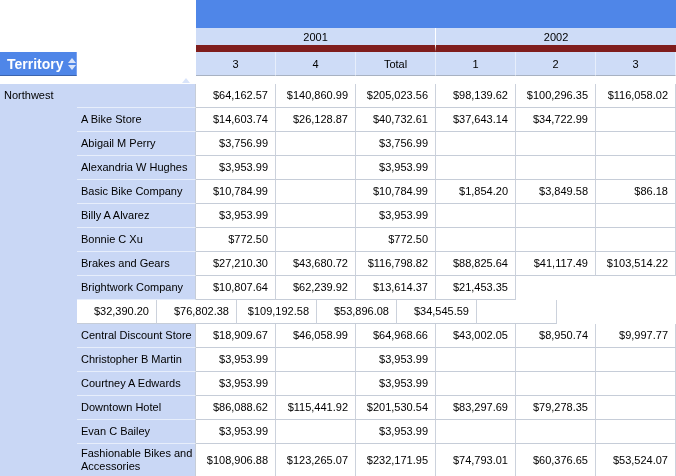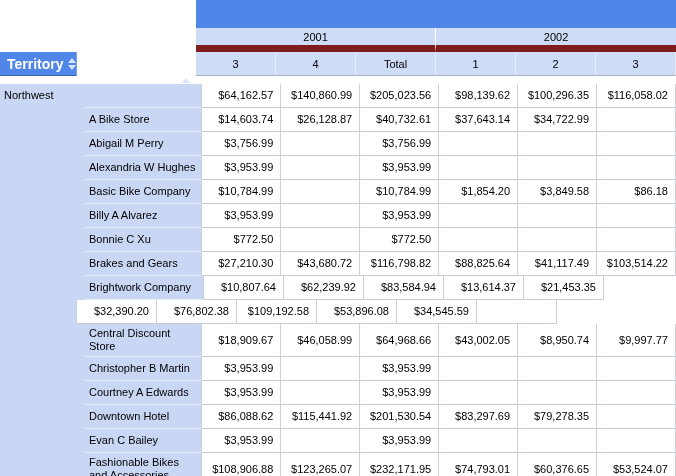--- a/index.html
+++ b/index.html
@@ -47,21 +47,21 @@
   .territory-col { position:absolute; left:0; top:84px; width:91px; height:400px;
                    background:var(--row-label-bg); border-right:1px solid var(--light-line);
                    padding:5px 3px 0 4px; }
 
   
   .rows { position:absolute; left:77px; top:84px; width:599px; height:400px; overflow:hidden; }
   .row { display:flex; align-items:stretch; min-height:24px; }
   .cell { display:flex; align-items:center; line-height:13px; }
   .cell.customer { width:119px; background:var(--row-label-bg); padding:3px 2px 3px 4px;
                    border-right:1px solid var(--grid-line);
-                   border-bottom:1px solid var(--light-line);margin-left:8px; }
+                   border-bottom:1px solid var(--light-line); }
   .cell.val { width:80px; background:#fff; justify-content:flex-end; padding-right:7px;
               border-right:1px solid #ccd2dc;
               border-bottom:1px solid var(--grid-line); white-space:nowrap; }
 </style>
 </head>
 <body>
 
 <div class="stage">
 
   <div class="band"></div>
@@ -176,21 +176,20 @@
     <div class="cell val">$116,798.82</div>
     <div class="cell val">$88,825.64</div>
     <div class="cell val">$41,117.49</div>
     <div class="cell val">$103,514.22</div>
   </div>
 
   <div class="row">
     <div class="cell customer">Brightwork Company</div>
     <div class="cell val">$10,807.64</div>
     <div class="cell val">$62,239.92</div>
-    <div class="cell val">$83,584.94</div>
     <div class="cell val">$13,614.37</div>
     <div class="cell val">$21,453.35</div>
   </div>
 
   <div class="row">
     <div class="cell val">$32,390.20</div>
     <div class="cell val">$76,802.38</div>
     <div class="cell val">$109,192.58</div>
     <div class="cell val">$53,896.08</div>
     <div class="cell val">$34,545.59</div>

